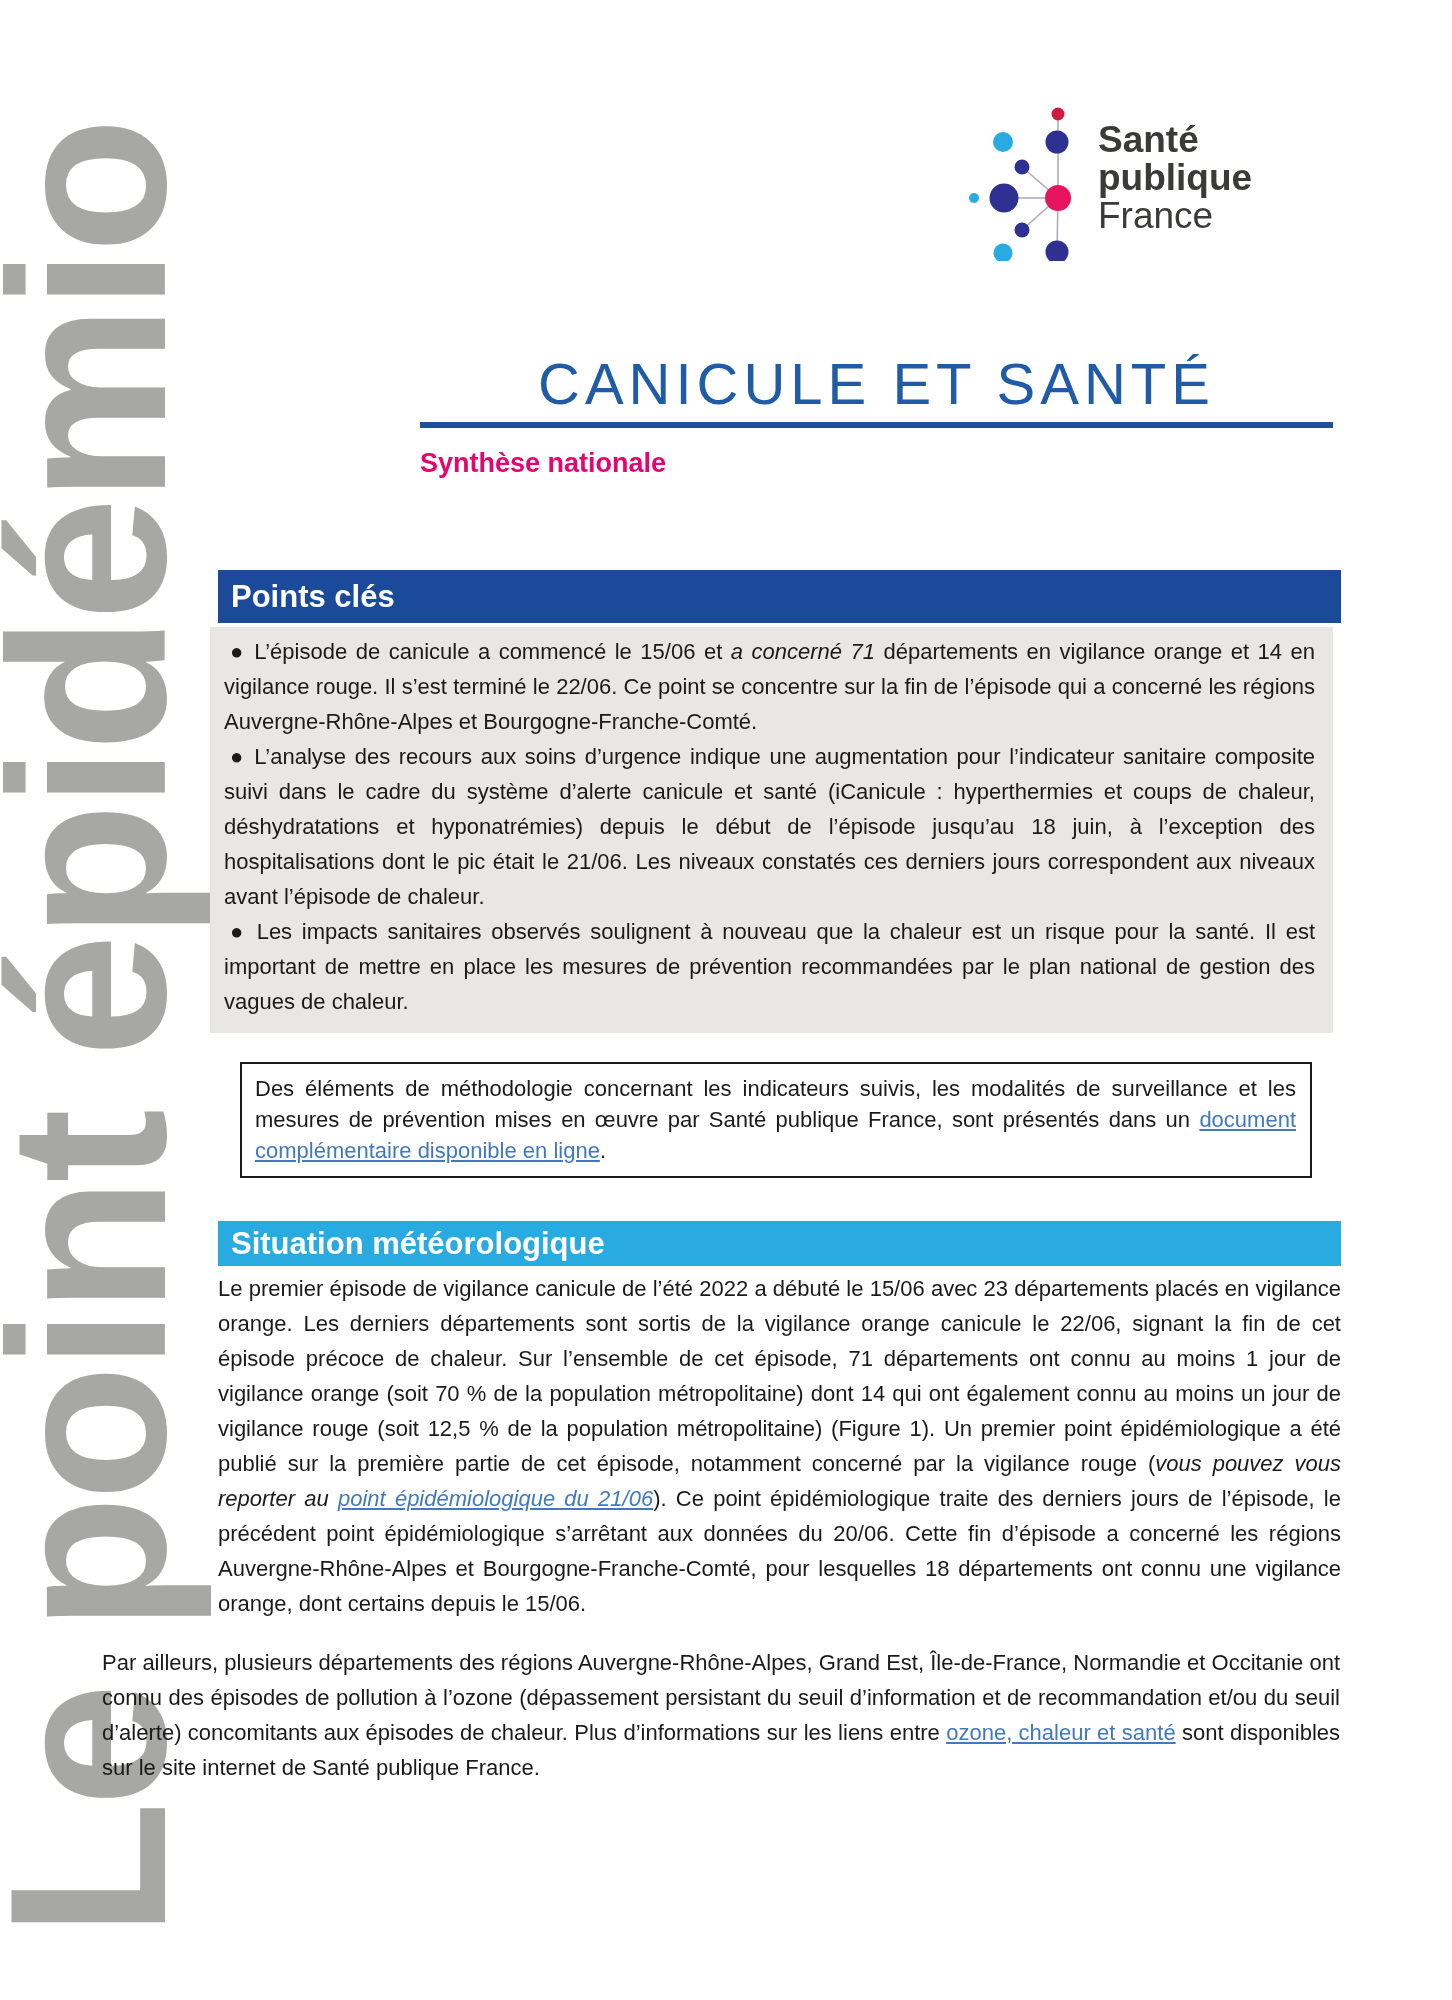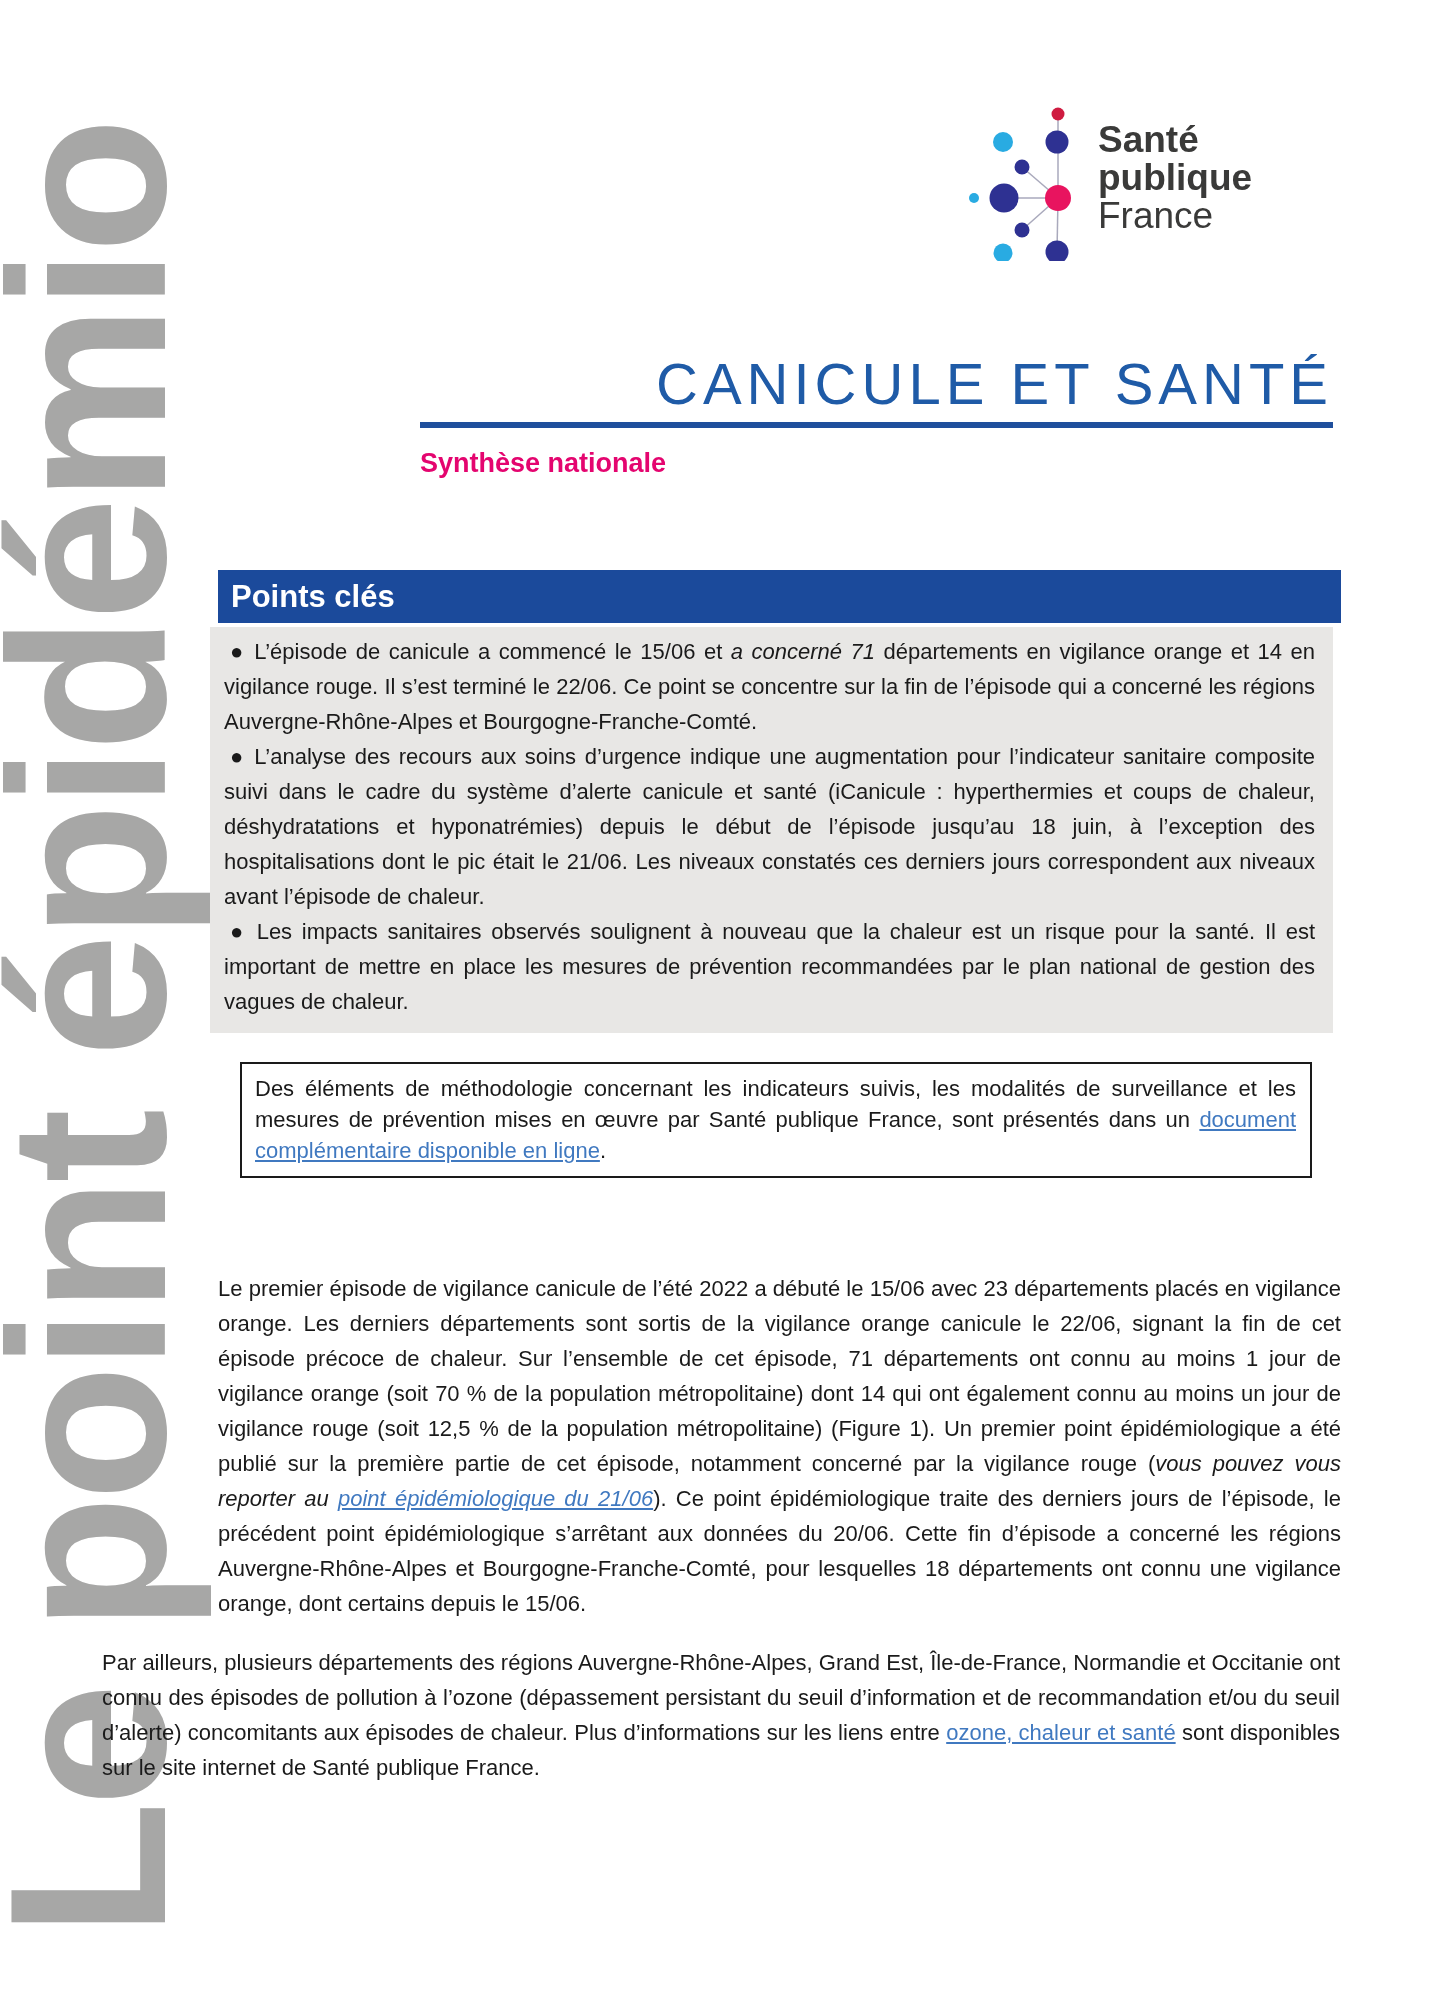--- a/index.html
+++ b/index.html
@@ -40,21 +40,21 @@
   .title-block {
     position: absolute;
     left: 420px; top: 352px; width: 913px;
   }
   .doc-title {
     margin: 0;
     font-size: 58px;
     font-weight: 400;
     letter-spacing: 5px;
     line-height: 64px;
-    text-align: right;
+    text-align: center;
     color: #1f5ba7;
     border-bottom: 6px solid #1f4f9c;
     padding-bottom: 6px;
     white-space: nowrap;
   }
   .doc-subtitle {
     margin-top: 21px;
     text-align: left;
     font-size: 27px;
     font-weight: 700;
@@ -167,17 +167,20 @@
     <span>Points clés</span>
   </div>
   <div class="gray-block">
     <p><span>● L’épisode de canicule a commencé le 15/06 et </span><span class="it">a concerné 71</span><span> départements en vigilance orange et 14 en vigilance rouge. Il s’est terminé le 22/06. Ce point se concentre sur la fin de l’épisode qui a concerné les régions Auvergne-Rhône-Alpes et Bourgogne-Franche-Comté.</span></p>
     <p><span>● L’analyse des recours aux soins d’urgence indique une augmentation pour l’indicateur sanitaire composite suivi dans le cadre du système d’alerte canicule et santé (iCanicule : hyperthermies et coups de chaleur, déshydratations et hyponatrémies) depuis le début de l’épisode jusqu’au 18 juin, à l’exception des hospitalisations dont le pic était le 21/06. Les niveaux constatés ces derniers jours correspondent aux niveaux avant l’épisode de chaleur.</span></p>
     <p><span>● Les impacts sanitaires observés soulignent à nouveau que la chaleur est un risque pour la santé. Il est important de mettre en place les mesures de prévention recommandées par le plan national de gestion des vagues de chaleur.</span></p>
   </div>
 
   <div class="method-box"><span>Des éléments de méthodologie concernant les indicateurs suivis, les modalités de surveillance et les mesures de prévention mises en œuvre par Santé publique France, sont présentés dans un </span><a href="#" class="inline-link">document complémentaire disponible en ligne</a><span>.</span></div>
 
+  <div class="section-bar bar-cyan">
+    <span>Situation météorologique</span>
+  </div>
   <p class="situation-text"><span>Le premier épisode de vigilance canicule de l’été 2022 a débuté le 15/06 avec 23 départements placés en vigilance orange. Les derniers départements sont sortis de la vigilance orange canicule le 22/06, signant la fin de cet épisode précoce de chaleur. Sur l’ensemble de cet épisode, 71 départements ont connu au moins 1 jour de vigilance orange (soit 70 % de la population métropolitaine) dont 14 qui ont également connu au moins un jour de vigilance rouge (soit 12,5 % de la population métropolitaine) (Figure 1). Un premier point épidémiologique a été publié sur la première partie de cet épisode, notamment concerné par la vigilance rouge (</span><span class="it">vous pouvez vous reporter au </span><a href="#" class="inline-link it">point épidémiologique du 21/06</a><span>). Ce point épidémiologique traite des derniers jours de l’épisode, le précédent point épidémiologique s’arrêtant aux données du 20/06. Cette fin d’épisode a concerné les régions Auvergne-Rhône-Alpes et Bourgogne-Franche-Comté, pour lesquelles 18 départements ont connu une vigilance orange, dont certains depuis le 15/06.</span></p>
 
   <p class="footer-text"><span>Par ailleurs, plusieurs départements des régions Auvergne-Rhône-Alpes, Grand Est, Île-de-France, Normandie et Occitanie ont connu des épisodes de pollution à l’ozone (dépassement persistant du seuil d’information et de recommandation et/ou du seuil d’alerte) concomitants aux épisodes de chaleur. Plus d’informations sur les liens entre </span><a href="#" class="inline-link">ozone, chaleur et santé</a><span> sont disponibles sur le site internet de Santé publique France.</span></p>
 
 </div>
 
 </body></html>

